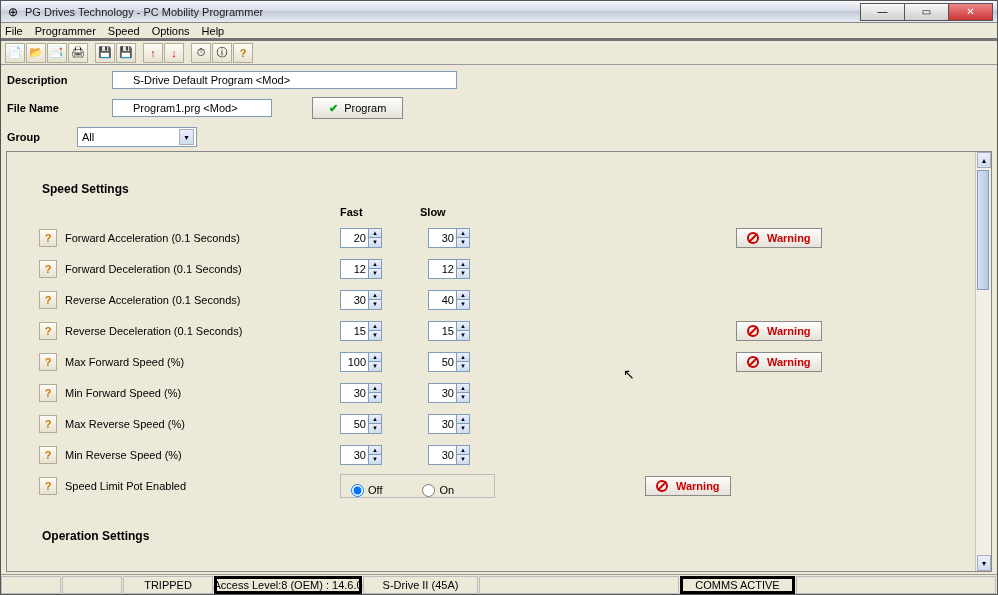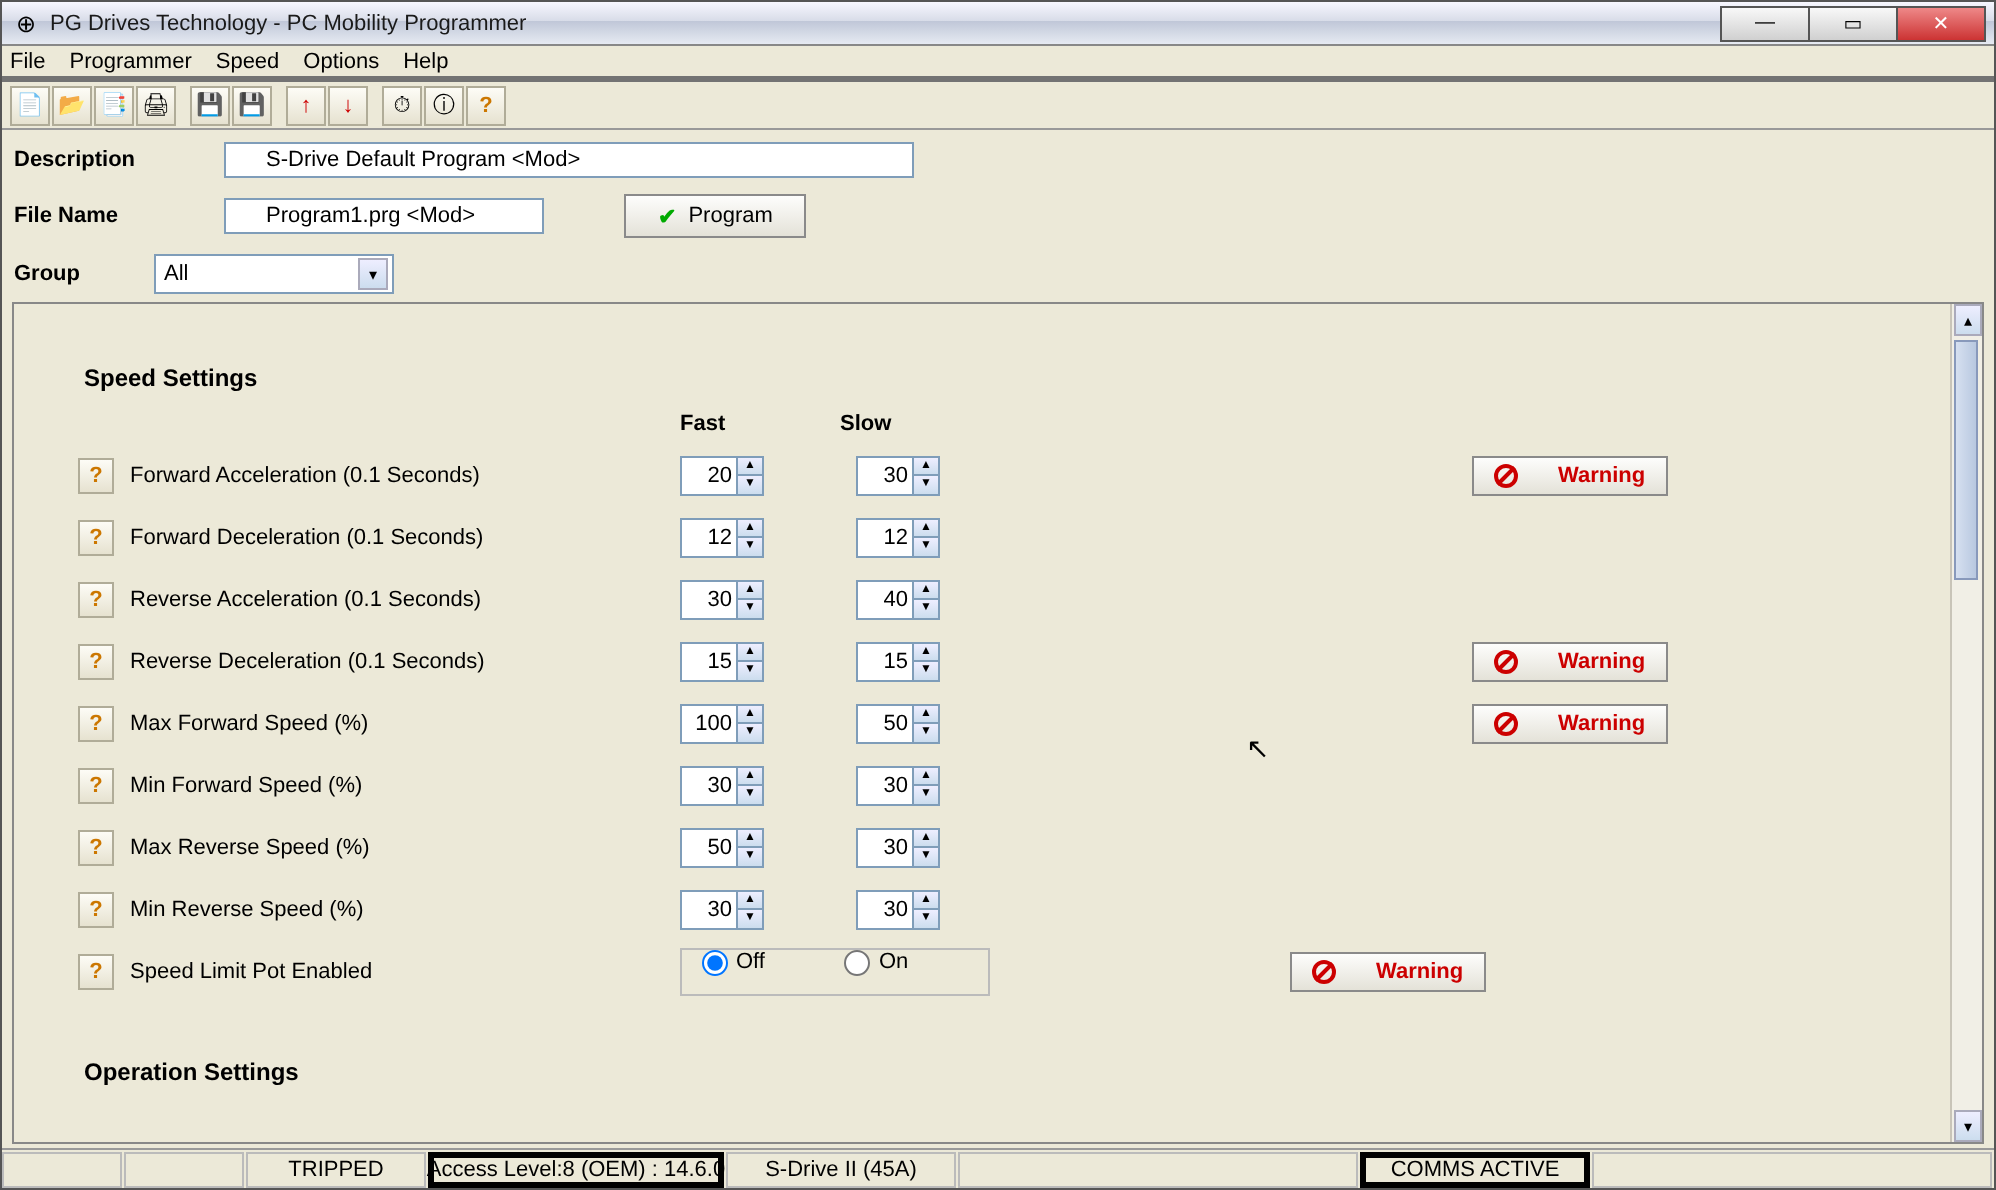--- a/index.html
+++ b/index.html
@@ -226,40 +226,40 @@
     flex: 1;
     border: 1px solid #7f9db9;
     background: linear-gradient(to bottom, #eef, #cde);
     display: flex; align-items: center; justify-content: center;
     font-size: 6px;
   }
   .spin .spinbtns div:first-child { border-bottom: none; }
 
   .radio-group {
     display: flex;
-    align-items: flex-start;
+    align-items: flex-end;
     border: 1px solid #bbb;
     background: #ece9d8;
     height: 24px;
     width: 155px;
     padding: 0 10px;
     gap: 40px;
   }
   .radio-opt { display: inline-flex; align-items: center; gap: 4px; }
   .radio-opt input { margin: 0; }
 
   .warn-cell { margin-left: 220px; }
   .warn-btn {
     border: 1px solid #8a8a8a;
     background: linear-gradient(to bottom, #fdfdfc, #e4e2d8);
     height: 20px;
     padding: 0 10px;
     display: inline-flex;
     align-items: center;
-    gap: 20px;
+    gap: 8px;
     color: #c00;
     font-weight: bold;
   }
   .no-sign {
     width: 12px; height: 12px;
     border: 2px solid #c00;
     border-radius: 50%;
     position: relative;
     display: inline-block;
   }

